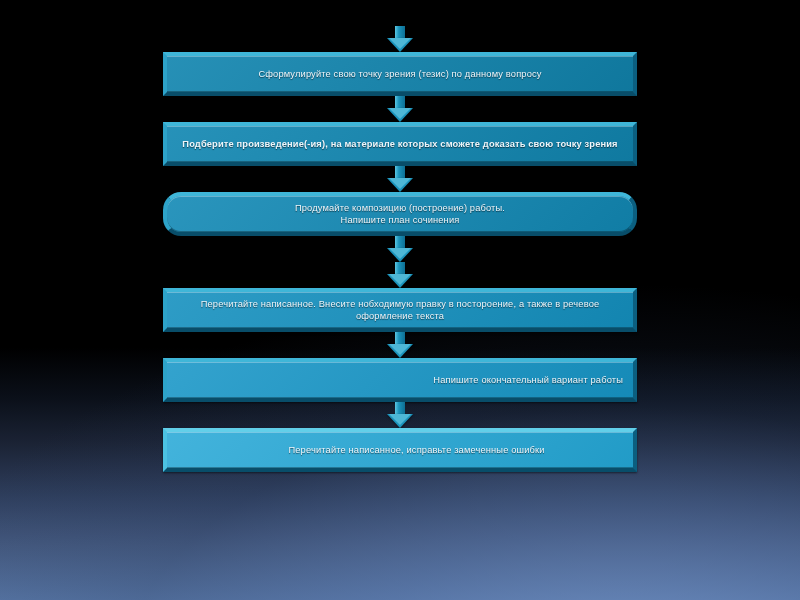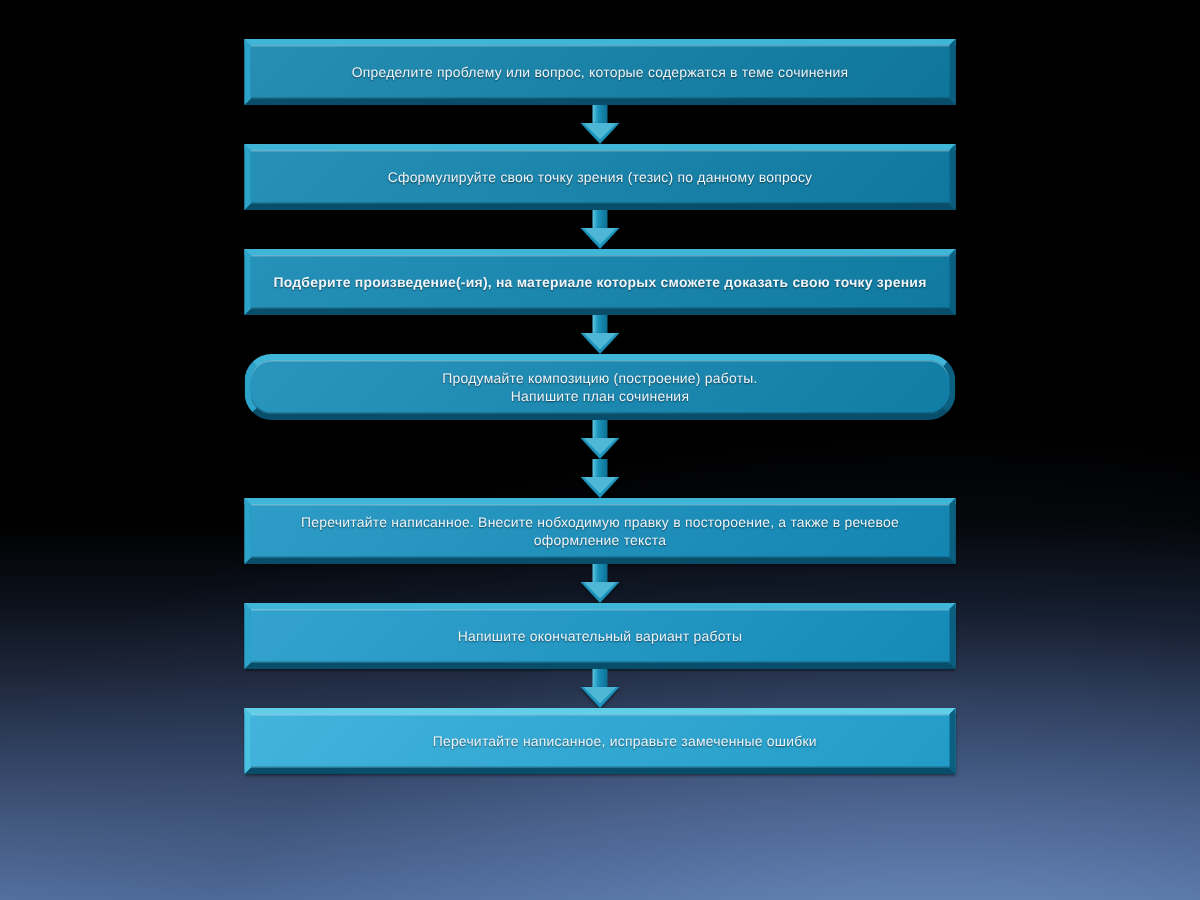--- a/index.html
+++ b/index.html
@@ -78,21 +78,21 @@
     white-space: pre-line;
   }
 
   
   .node.t1 { background: linear-gradient(135deg, rgba(255,255,255,0.09), rgba(0,0,0,0.10)), #1183ac; }
   .node.t2 { background: linear-gradient(135deg, rgba(255,255,255,0.09), rgba(0,0,0,0.10)), #1185af; }
   .node.t3 { background: linear-gradient(135deg, rgba(255,255,255,0.09), rgba(0,0,0,0.10)), #1187b2; font-weight: bold; }
   .node.t4 { background: linear-gradient(135deg, rgba(255,255,255,0.10), rgba(0,0,0,0.09)), #1289b5; border-radius: 18px; }
   .node.t5 { background: linear-gradient(135deg, rgba(255,255,255,0.10), rgba(0,0,0,0.09)), #138cb9; }
   .node.t6 { background: linear-gradient(135deg, rgba(255,255,255,0.11), rgba(0,0,0,0.08)), #1490bf; }
-  .node.t7 { background: linear-gradient(135deg, rgba(255,255,255,0.12), rgba(0,0,0,0.08)), #1796c7; }
+  .node.t7 { background: linear-gradient(135deg, rgba(255,255,255,0.12), rgba(0,0,0,0.08)), #1796c7; justify-content: flex-end; }
   .node.t8 { background: linear-gradient(135deg, rgba(255,255,255,0.14), rgba(0,0,0,0.07)), #24a7d6; border-top-color:#62cfe9; border-left-color:#4cc2e2;padding-left:33px; }
 
   
   .connector {
     position: relative;
     width: 474px;
     height: 26px;
   }
   .arrow {
     position: absolute;
@@ -135,23 +135,20 @@
 </head>
 <body>
 
 <div id="slide">
 
   <div id="bg-gradient-vertical"></div>
   <div id="bg-glow-lower-right"></div>
 
   <div class="flow">
 
-    <div class="node t1">
-      <span class="label">Определите проблему или вопрос, которые содержатся в теме сочинения</span>
-    </div>
     <div class="connector">
       <div class="arrow">
         <div class="shaft"></div>
         <div class="head"></div>
         <div class="head-hl"></div>
       </div>
     </div>
 
     <div class="node t2">
       <span class="label">Сформулируйте свою точку зрения (тезис) по данному вопросу</span>

